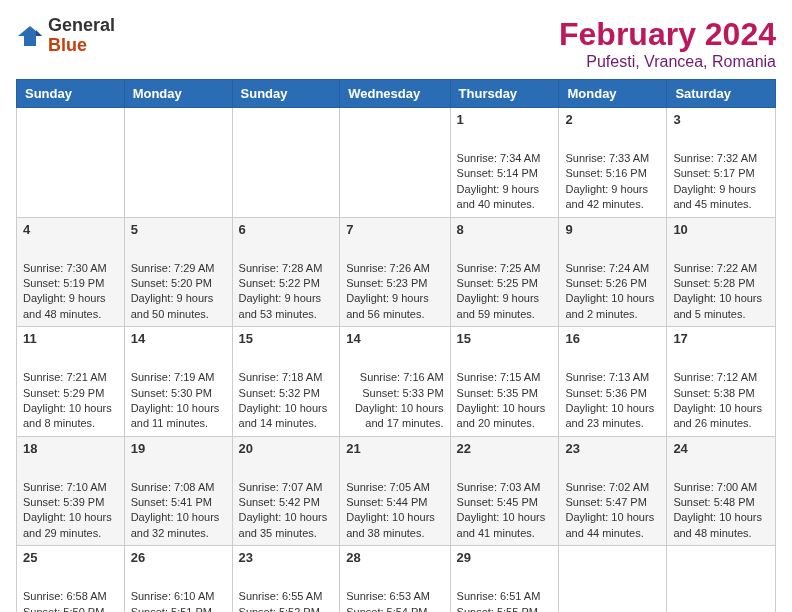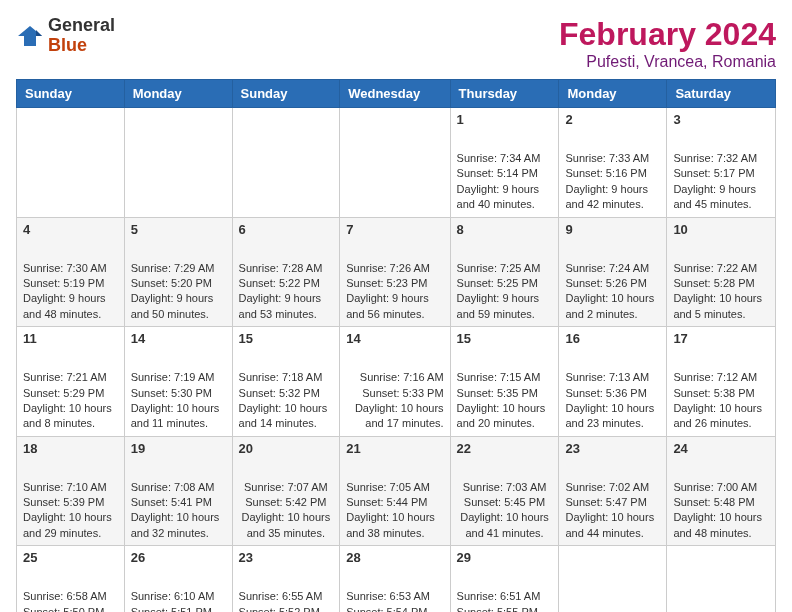--- a/index.html
+++ b/index.html
@@ -261,35 +261,35 @@
         </td>
         <td>
           <span class="day-number">19</span>
           <div class="day-info" style="white-space: pre-line;">Sunrise: 7:08 AM
 Sunset: 5:41 PM
 Daylight: 10 hours
 and 32 minutes.</div>
         </td>
         <td>
           <span class="day-number">20</span>
-          <div class="day-info" style="white-space: pre-line; text-align: center;">Sunrise: 7:07 AM
+          <div class="day-info" style="white-space: pre-line;">Sunrise: 7:07 AM
 Sunset: 5:42 PM
 Daylight: 10 hours
 and 35 minutes.</div>
         </td>
         <td>
           <span class="day-number">21</span>
           <div class="day-info" style="white-space: pre-line;">Sunrise: 7:05 AM
 Sunset: 5:44 PM
 Daylight: 10 hours
 and 38 minutes.</div>
         </td>
         <td>
           <span class="day-number">22</span>
-          <div class="day-info" style="white-space: pre-line; text-align: center;">Sunrise: 7:03 AM
+          <div class="day-info" style="white-space: pre-line;">Sunrise: 7:03 AM
 Sunset: 5:45 PM
 Daylight: 10 hours
 and 41 minutes.</div>
         </td>
         <td>
           <span class="day-number">23</span>
           <div class="day-info" style="white-space: pre-line;">Sunrise: 7:02 AM
 Sunset: 5:47 PM
 Daylight: 10 hours
 and 44 minutes.</div>

